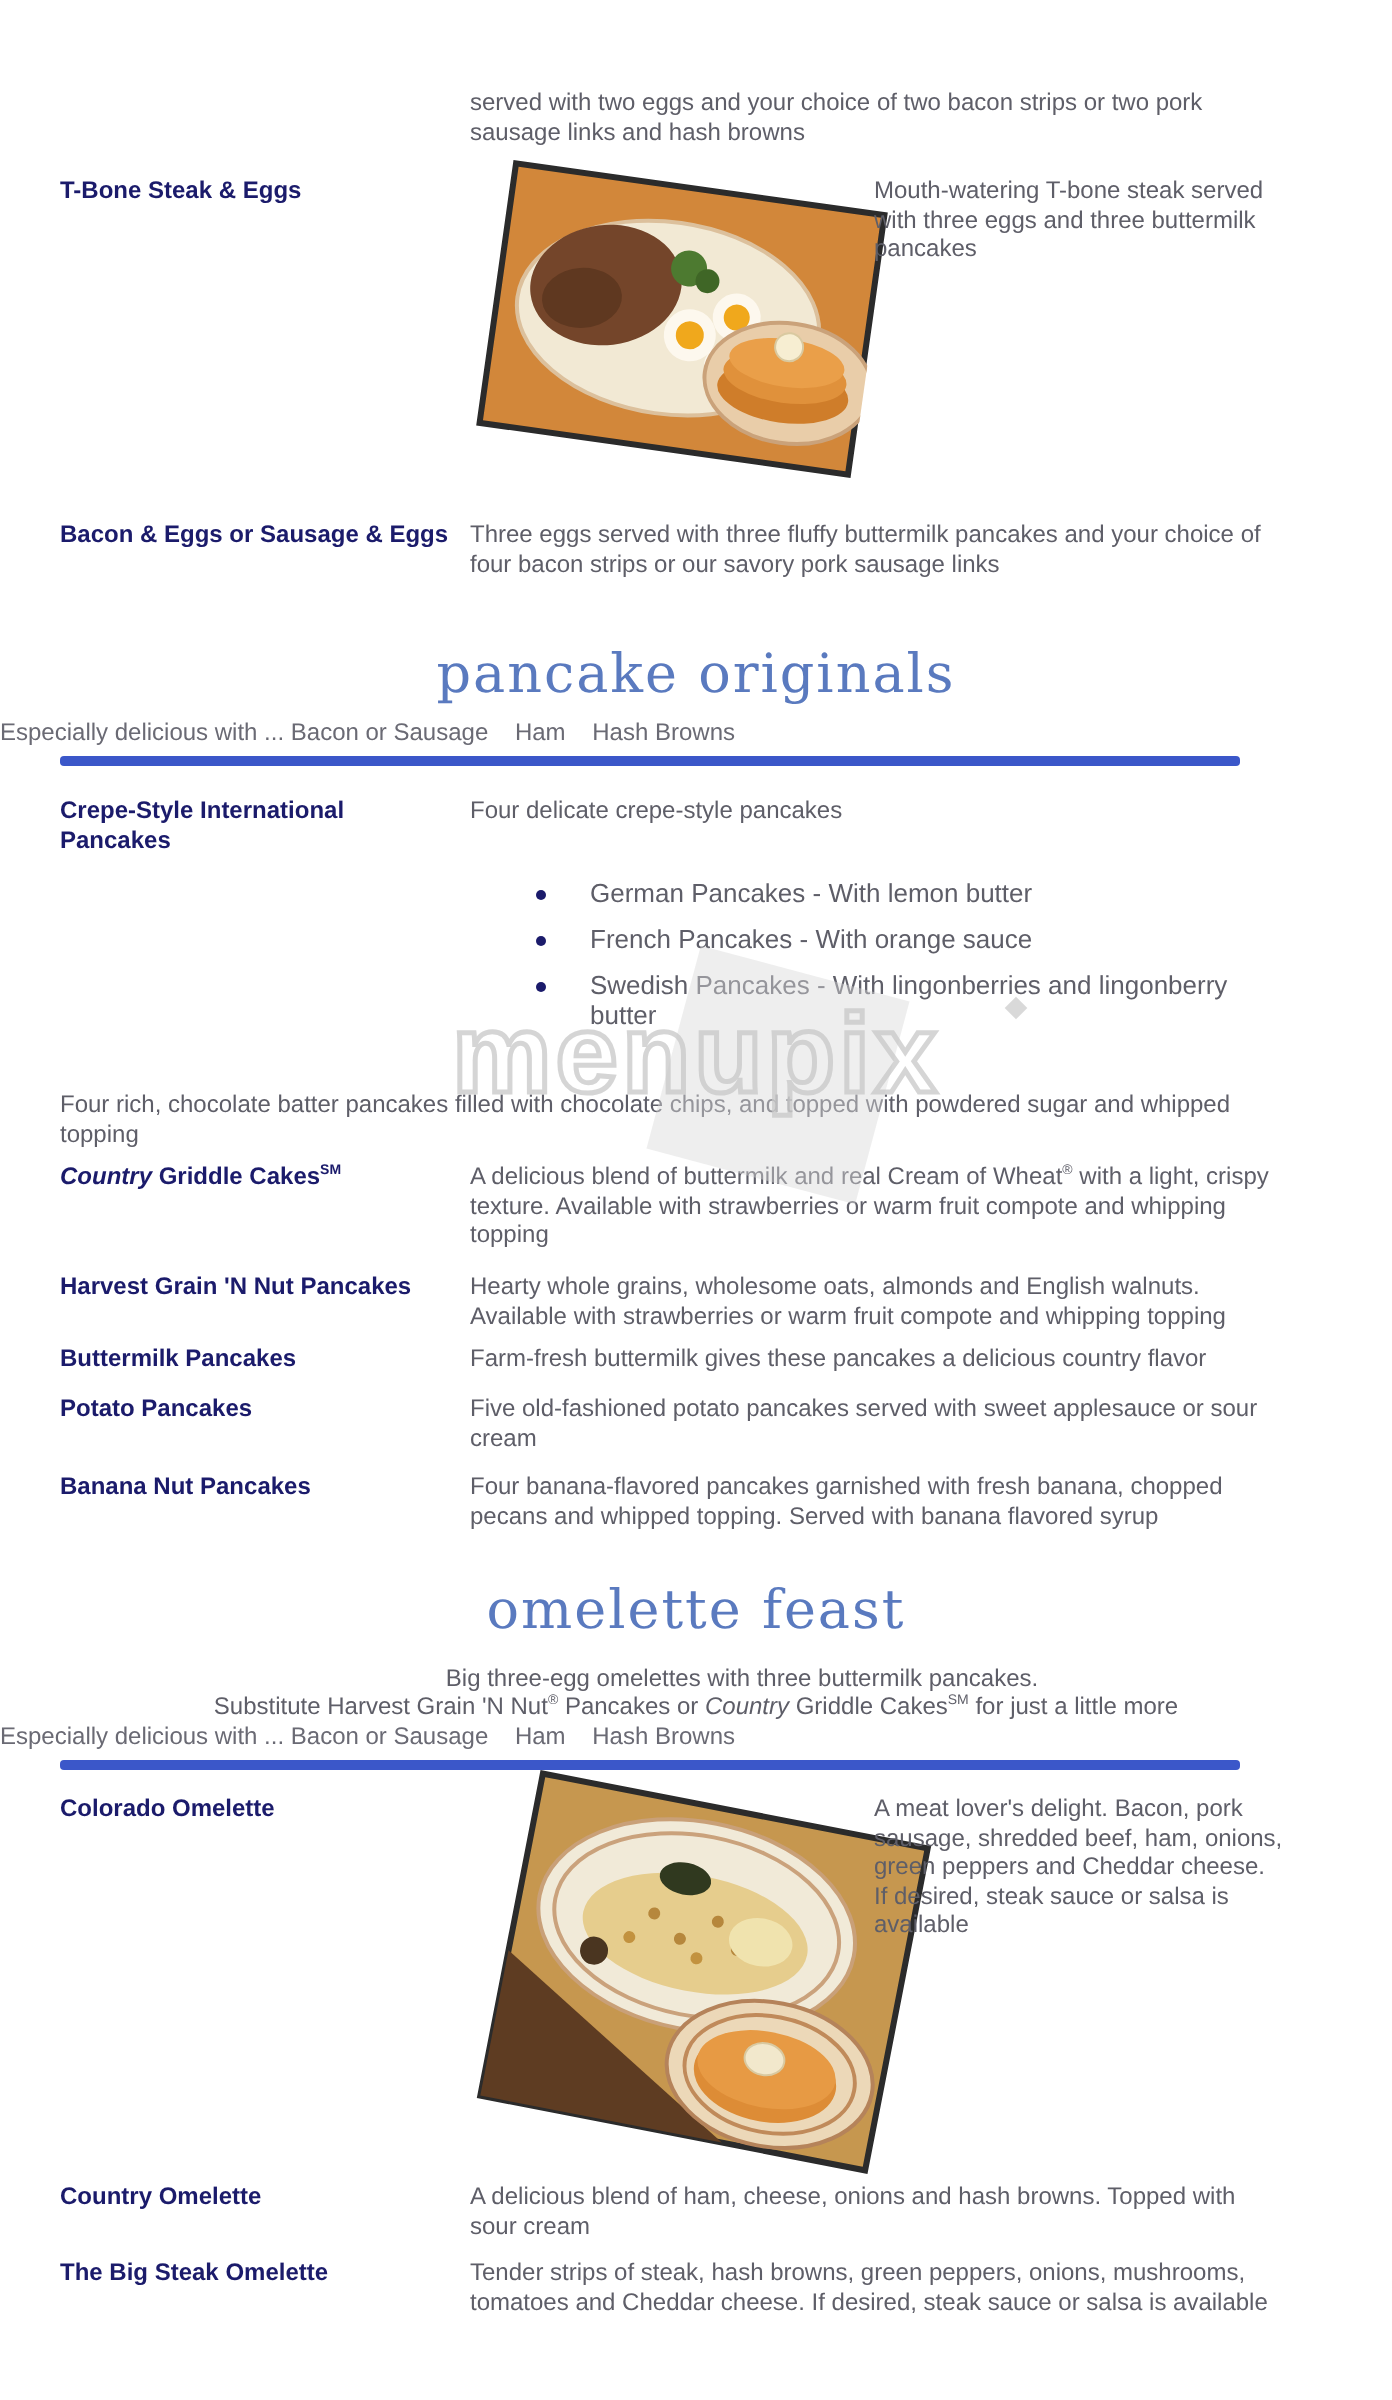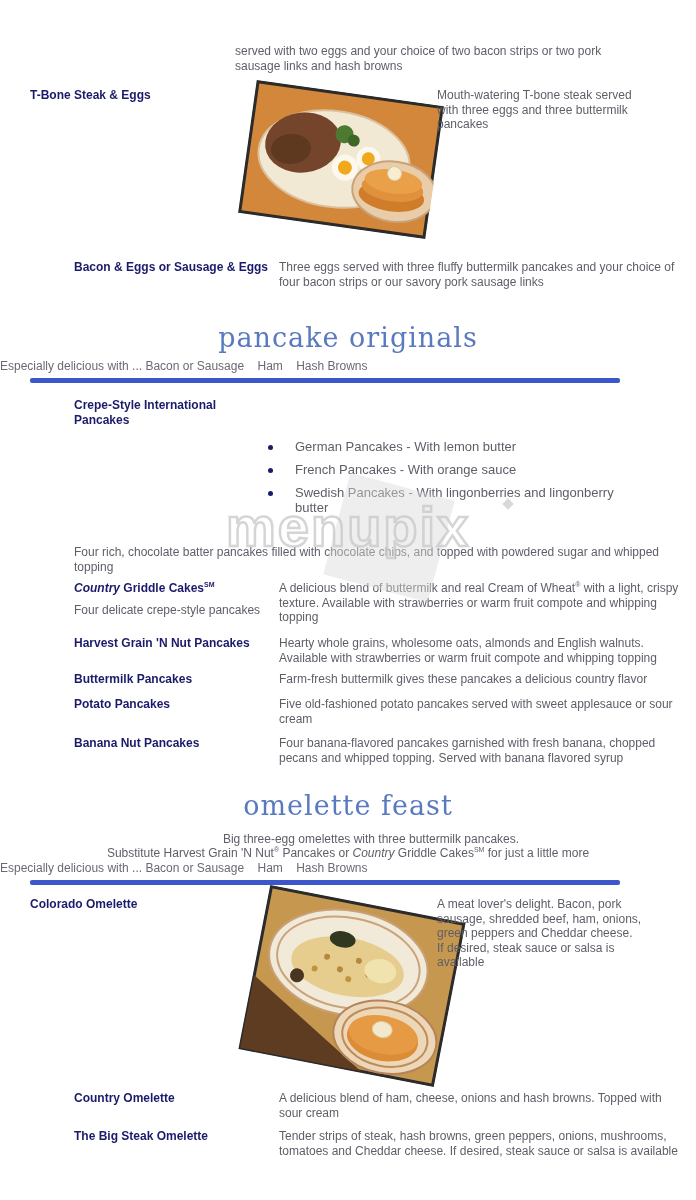--- a/index.html
+++ b/index.html
@@ -2,21 +2,21 @@
 <html><head>
 <meta charset="utf-8">
 <style>
   html,body{margin:0;padding:0;background:#ffffff;}
   body{width:696px;height:1200px;position:relative;overflow:hidden;
        font-family:"Liberation Sans","DejaVu Sans",sans-serif;}
   .page{position:absolute;inset:0;width:696px;height:1200px;background:#fff;}
 
   .body-text{color:#5e5e68;font-size:12px;line-height:14.5px;}
   .item-name{color:#1b1b6b;font-weight:bold;font-size:12px;line-height:14.5px;}
-  .row{position:absolute;left:30px;width:612px;display:flex;margin-left:44px;}
+  .row{position:absolute;left:30px;width:612px;display:flex;}
   .row .name-col{width:205px;flex:0 0 205px;}
   .row .desc-col{width:395px;flex:1 1 auto;}
 
   .section-title{position:absolute;left:0;width:696px;text-align:center;
       font-family:"DejaVu Serif","Liberation Serif",serif;
       color:#5a7abf;font-size:27px;letter-spacing:1px;line-height:32px;}
   .tagline{position:absolute;left:0;width:696px;text-align:left;
       color:#6a6a74;font-size:12px;white-space:pre;}
   .center-line{position:absolute;left:0;width:696px;text-align:center;
       color:#5e5e68;font-size:12px;line-height:14px;white-space:pre;}
@@ -82,21 +82,21 @@
 
     <div class="row" style="top:260px;">
       <div class="name-col item-name">Bacon &amp; Eggs or Sausage &amp; Eggs</div>
       <div class="desc-col body-text">Three eggs served with three fluffy buttermilk pancakes and your choice of four bacon strips or our savory pork sausage links</div>
     </div>
 
     <div class="section-title" style="top:322px;">pancake originals</div>
     <div class="tagline" style="top:359px;">Especially delicious with ... Bacon or Sausage    Ham    Hash Browns</div>
     <div class="divider" style="top:378px;"></div>
 
-    <div class="row" style="top:398px;flex-direction:column;">
+    <div class="row" style="top:398px;">
       <div class="name-col">
           <div class="item-name" style="width:180px;">Crepe-Style International Pancakes</div>
         </div>
       <div class="desc-col body-text">Four delicate crepe-style pancakes</div>
     </div>
 
     <div class="bullets">
       <div class="bullet-li">
         <span class="bullet-dot"></span>
         <span class="bullet-txt">German Pancakes - With lemon butter</span>

